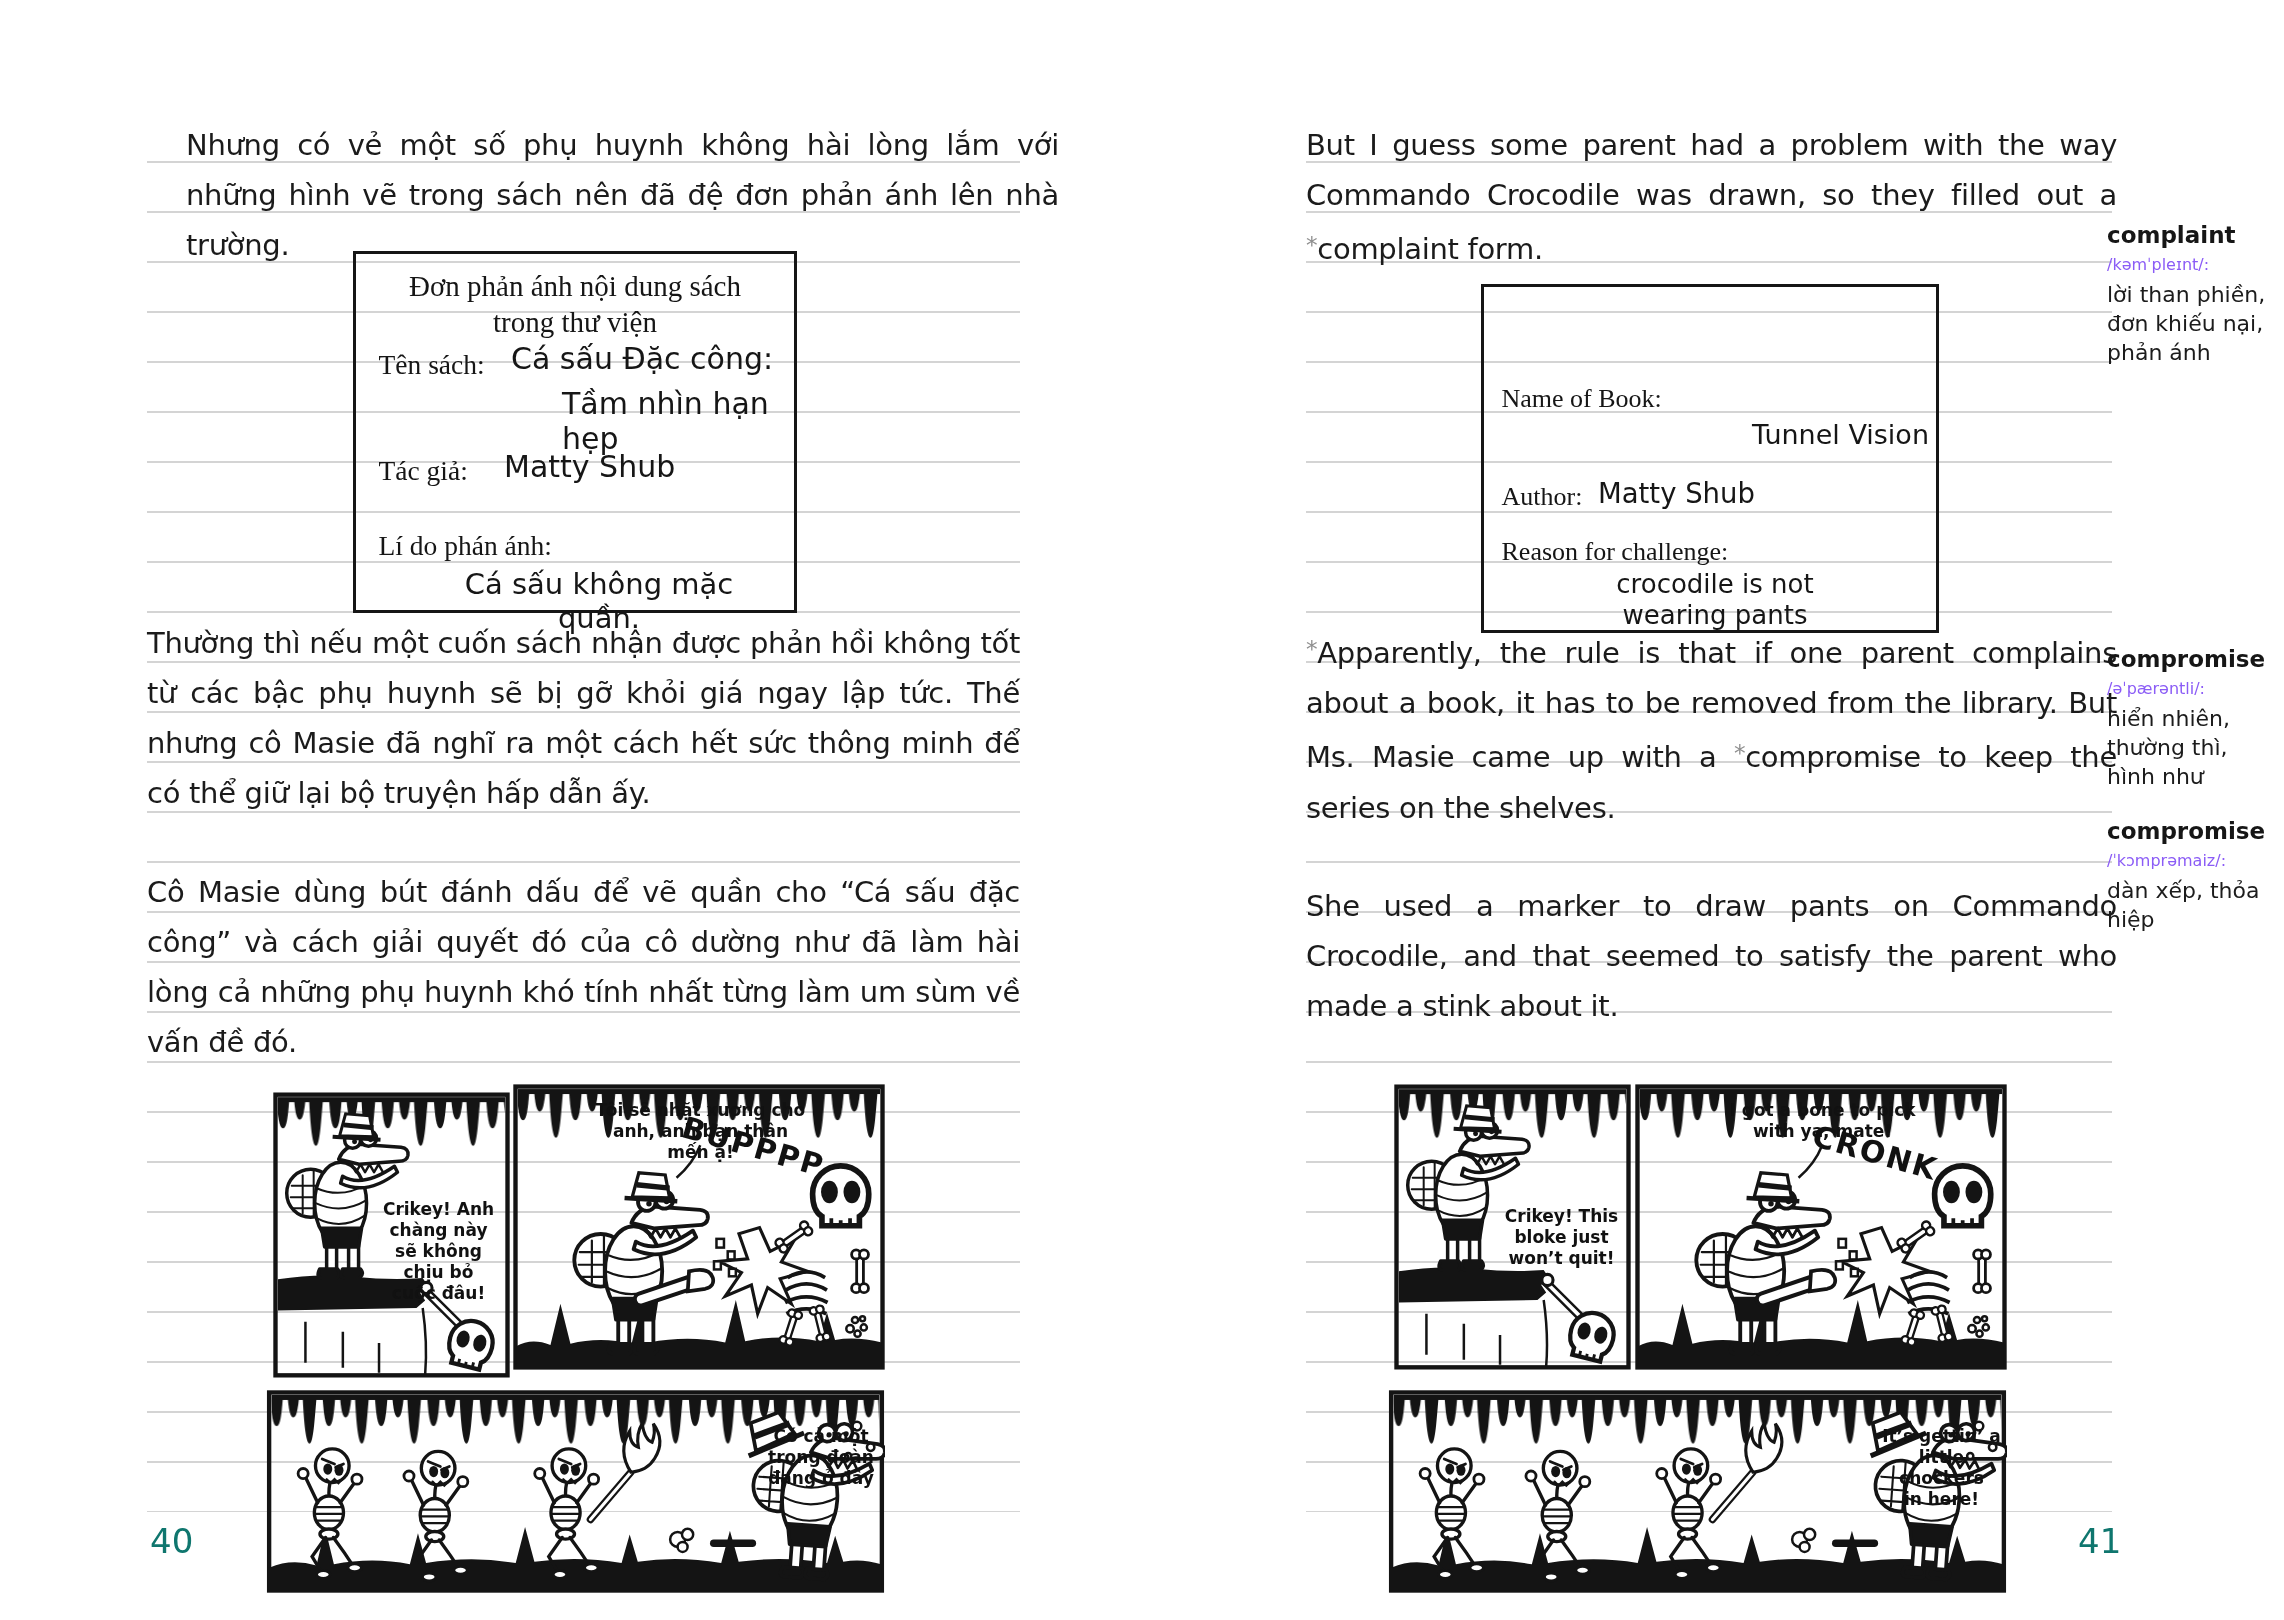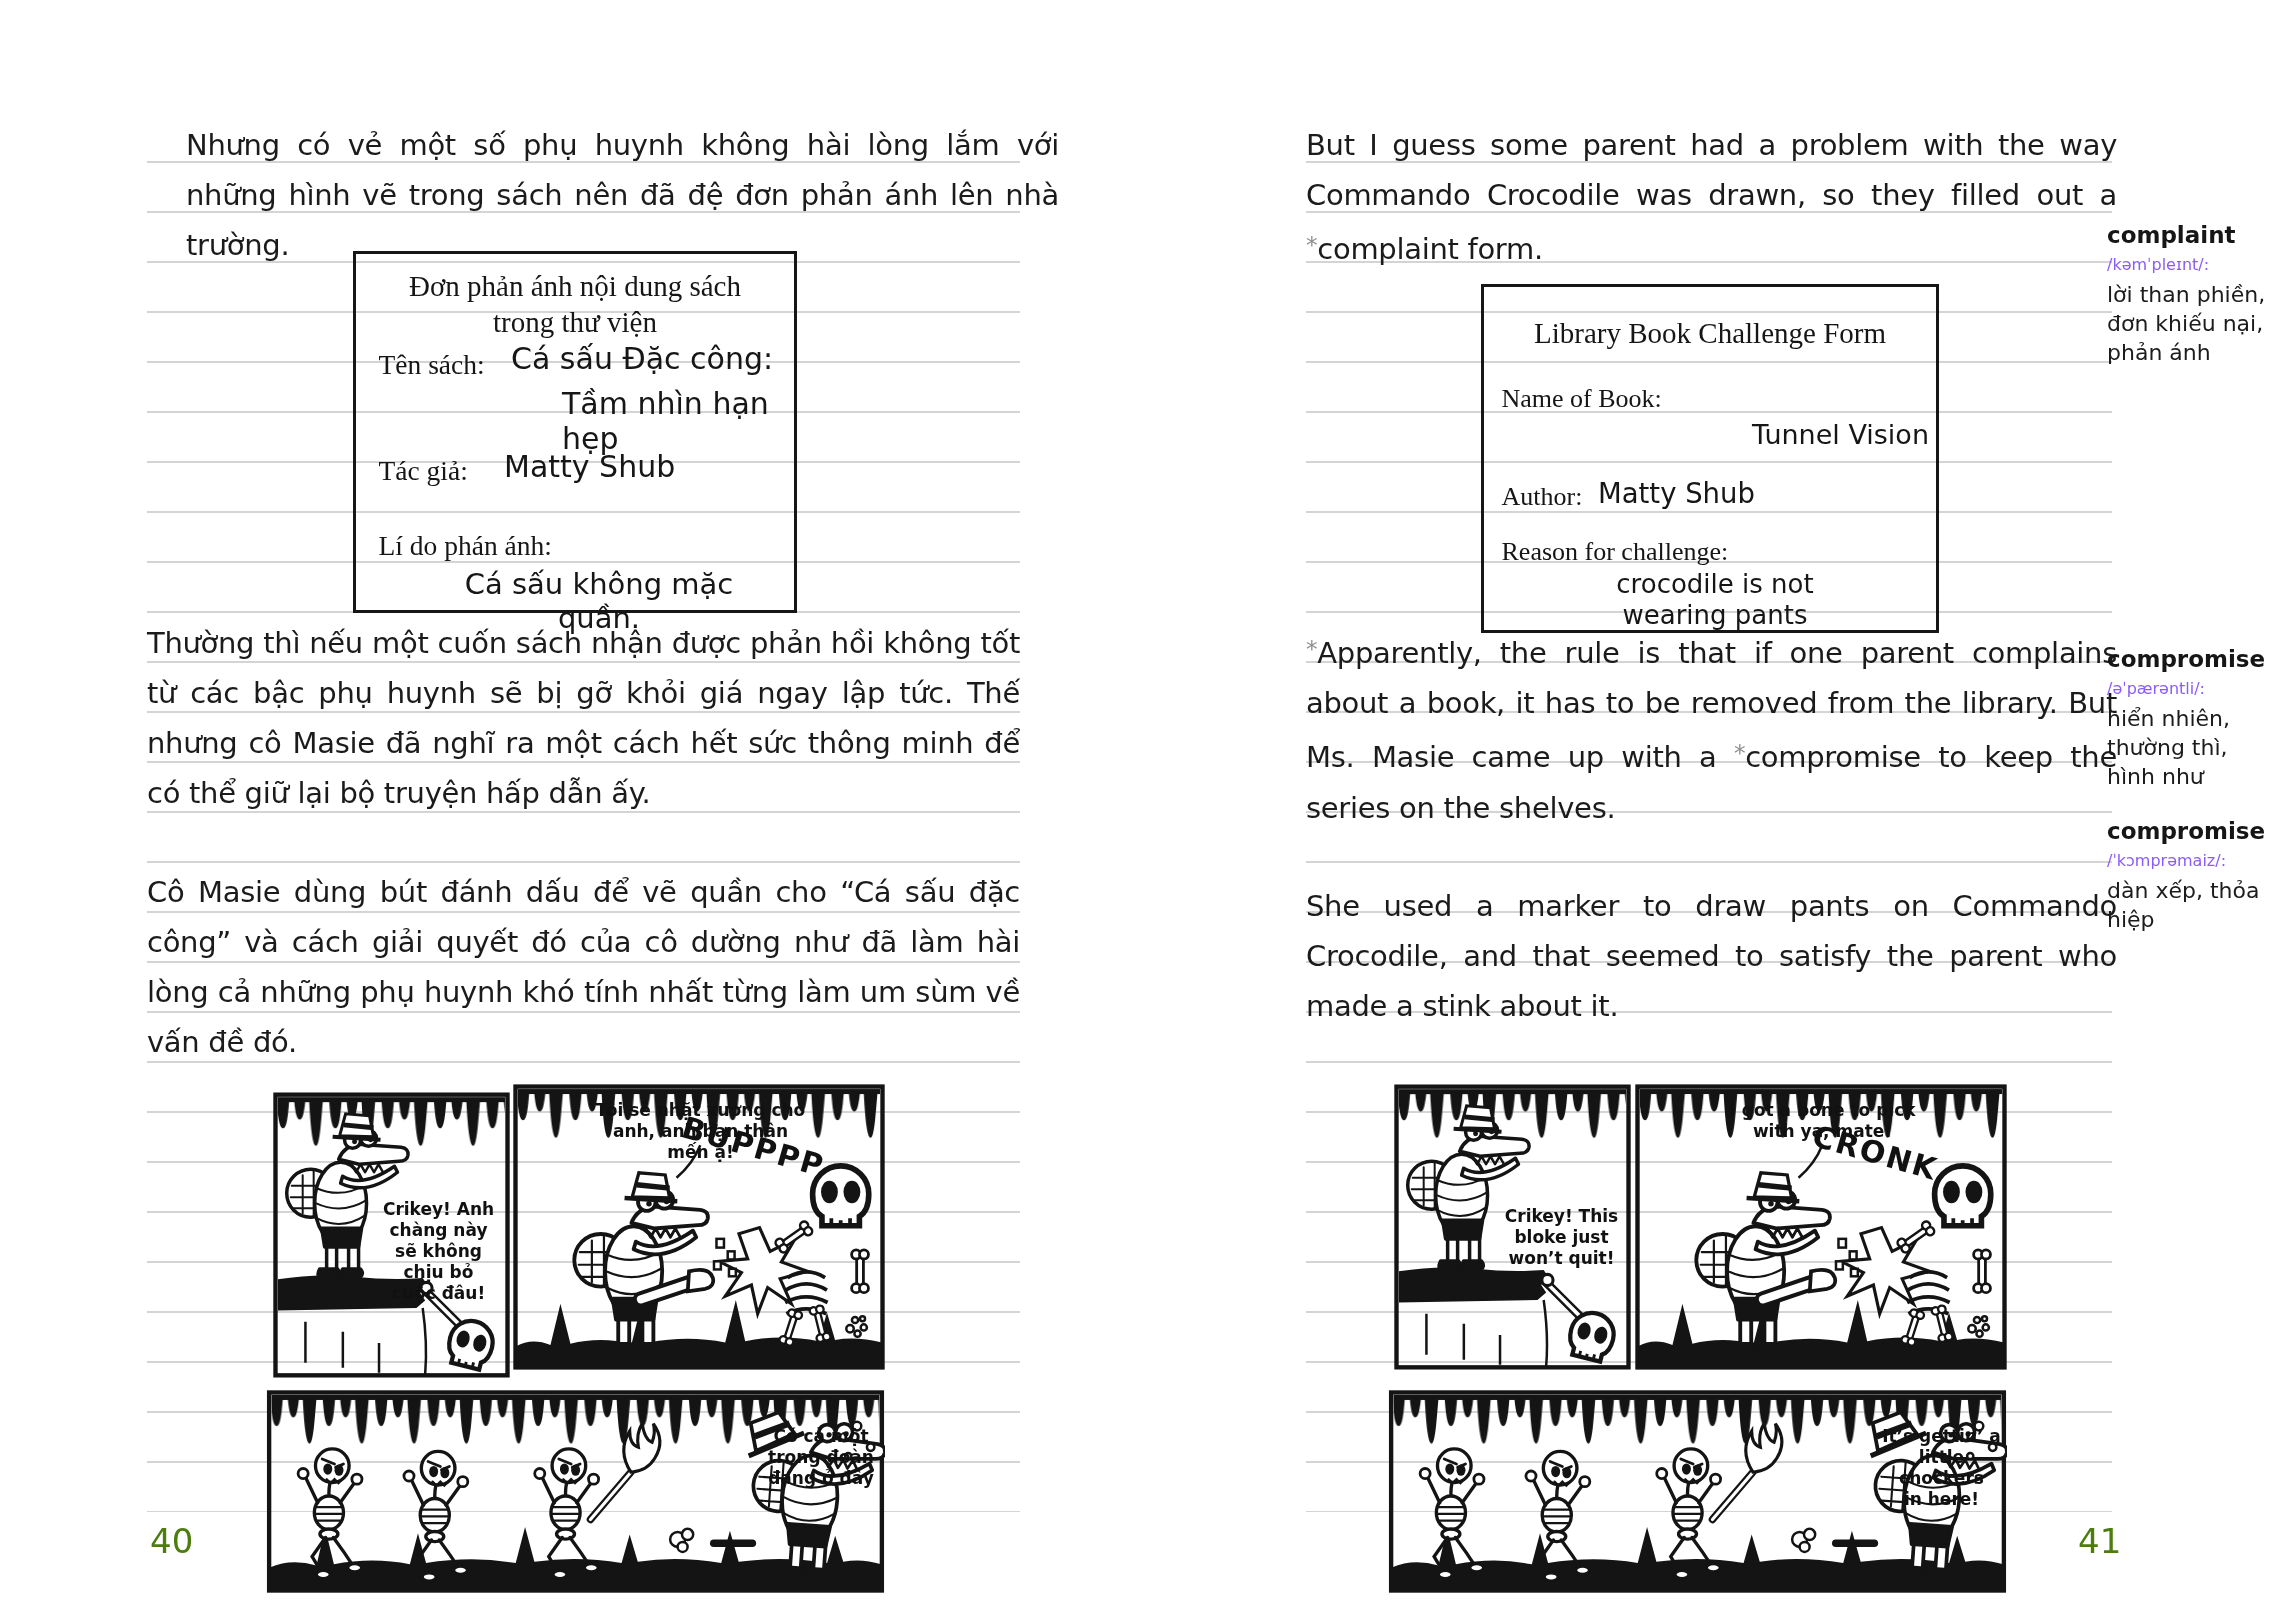--- a/index.html
+++ b/index.html
@@ -27,21 +27,21 @@
   .vocab-pron{font-size:16px;line-height:30px;color:#8b5cf6;}
   .vocab-mean{font-size:22px;line-height:29px;color:#1c1c1c;}
 
   .panel{position:absolute;}
   .panel svg{position:absolute;left:0;top:0;}
   .speech{position:absolute;font-weight:bold;font-size:17px;line-height:21px;
           text-align:center;white-space:pre-line;color:#111;}
   .sfx{position:absolute;font-weight:bold;font-size:30px;letter-spacing:1.9px;
        transform:rotate(16deg);color:#111;}
 
-  .pagenum{position:absolute;font-size:34px;color:#4d7c0f;}
+  .pagenum{position:absolute;font-size:34px;color:#0f766e;}
 </style>
 </head>
 <body>
 
 <svg width="0" height="0" style="position:absolute">
   <defs>
     <pattern id="drips" width="84" height="120" patternUnits="userSpaceOnUse">
       <rect x="0" y="0" width="84" height="16" fill="#141414"></rect>
       <path d="M6,14 C8,40 10,58 16,58 C22,58 24,38 26,14 Z" fill="#141414"></path>
       <path d="M34,14 C36,34 38,44 43,44 C48,44 50,30 52,14 Z" fill="#141414"></path>
@@ -224,21 +224,20 @@
 đang ở đây</div>
 </div>
 
 <div class="pagenum" style="left:150px;top:1521px;">40</div>
 
 <div class="para" style="left:1306px;top:120px;width:811px;">
   <span>But I guess some parent had a problem with the way Commando Crocodile was drawn, so they filled out a </span><span class="ast">*</span><span>complaint form.</span>
 </div>
 
 <div class="formbox" style="left:1481px;top:284px;width:452px;height:343px;">
-  <div class="fb-item serif fb-title" style="top:27.5px;left:0;">Library Book Challenge Form</div>
   <div class="fb-item serif" style="left:17.5px;top:97px;font-size:26px;">Name of Book:</div>
   <div class="fb-item hw" style="left:268px;top:132px;font-size:27px;">Tunnel Vision</div>
   <div class="fb-item serif" style="left:17.5px;top:195px;font-size:26px;">Author:</div>
   <div class="fb-item hw" style="left:114px;top:190px;font-size:27.5px;">Matty Shub</div>
   <div class="fb-item serif" style="left:17.5px;top:250px;font-size:26px;">Reason for challenge:</div>
   <div class="fb-item hw" style="left:106px;top:282px;width:250px;text-align:center;font-size:26px;line-height:31px;">crocodile is not
 wearing pants</div>
 </div>
 
 <div class="para" style="left:1306px;top:624px;width:811px;">

